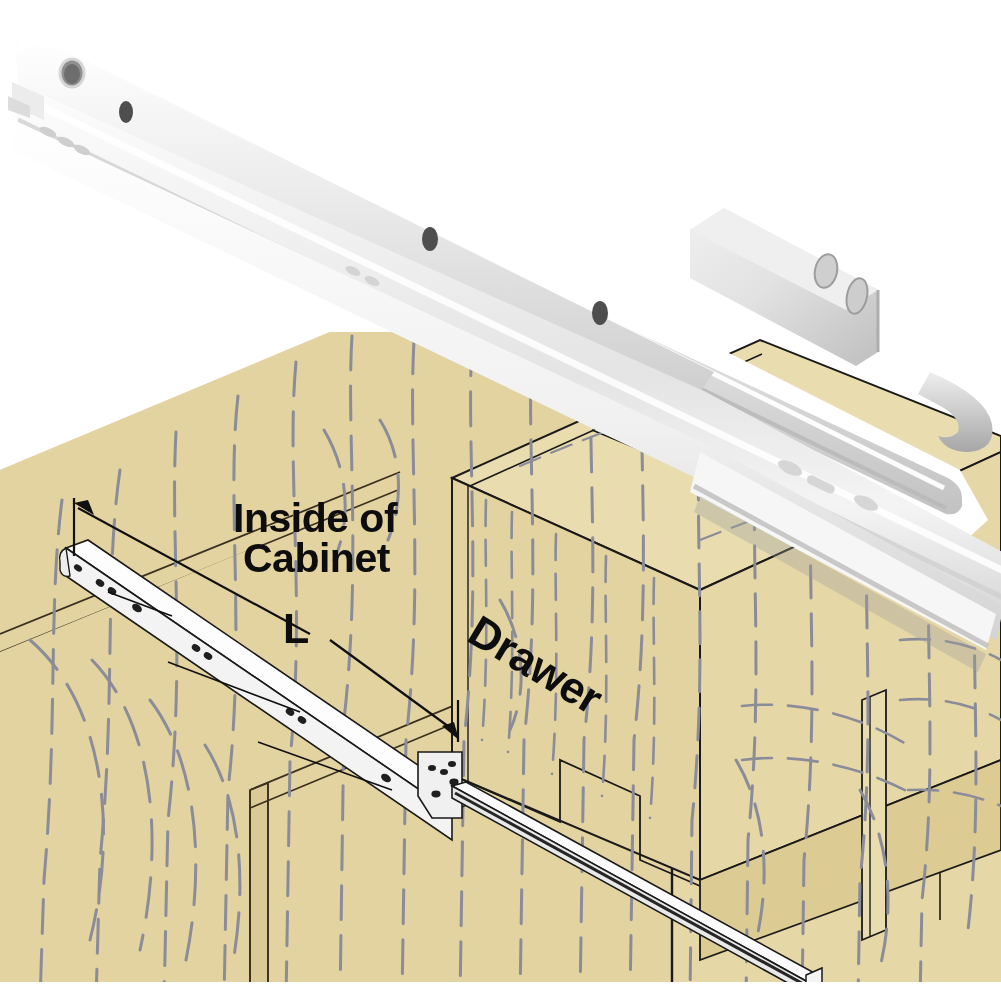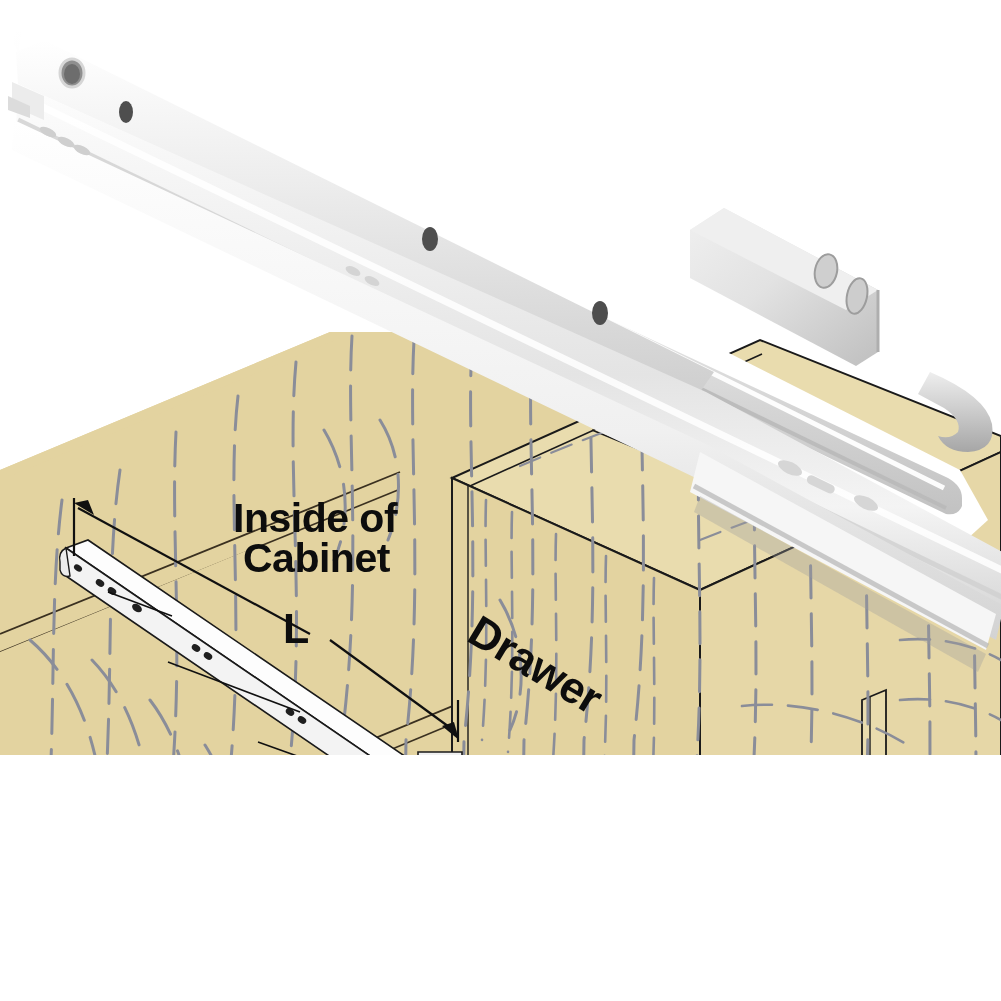--- a/index.html
+++ b/index.html
@@ -6,21 +6,21 @@
     margin: 0;
     padding: 0;
     background: #ffffff;
   }
   body {
     font-family: "Liberation Sans", sans-serif;
   }
   #canvas {
     position: relative;
     width: 1001px;
-    height: 755px;
+    height: 982px;
     background: #5eead4;
     overflow: hidden;
   }
   #scene {
     position: absolute;
     inset: 0;
     width: 1001px;
     height: 1001px;
   }
   .label-text {

